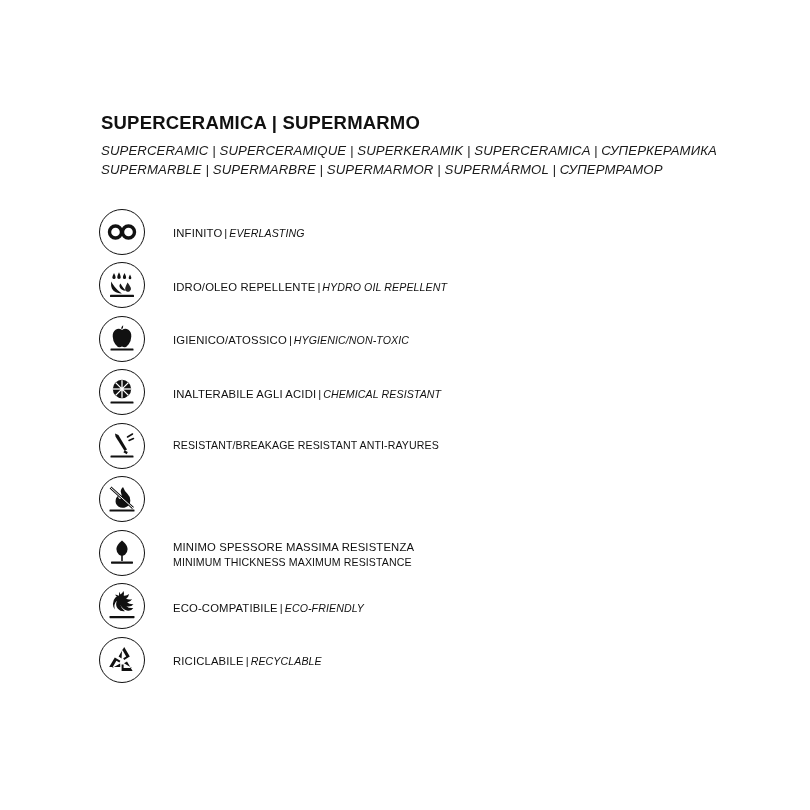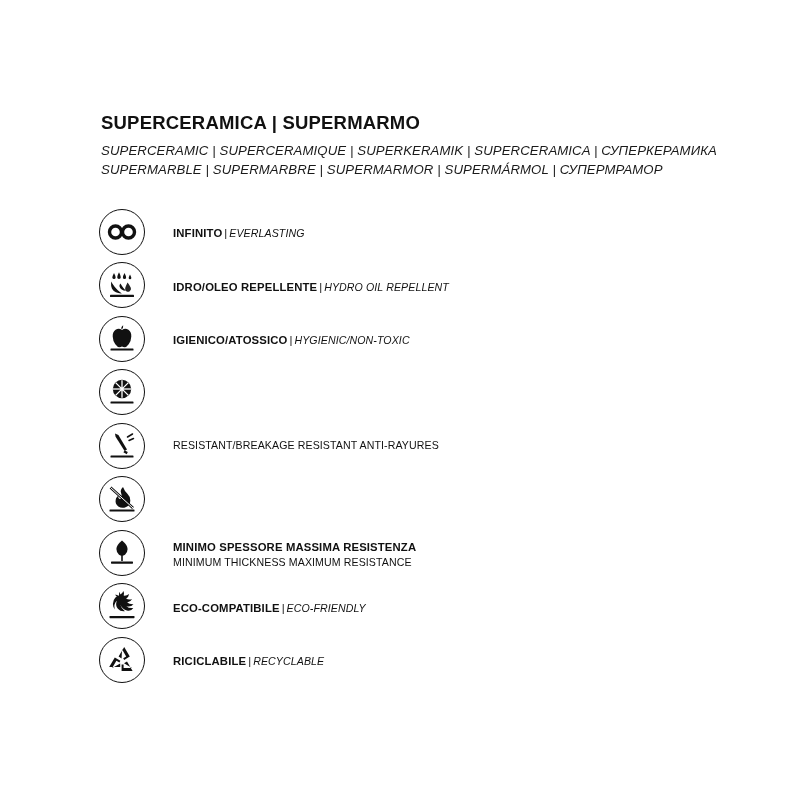--- a/index.html
+++ b/index.html
@@ -69,21 +69,21 @@
   }
   .labels {
     margin-left: 28px;
     line-height: 1.32;
   }
   .lbl-line {
     white-space: nowrap;
   }
   .lbl-it {
     font-size: 11.3px;
-    font-weight: bold;
+    font-weight: normal;
     letter-spacing: 0.15px;
     color: #111111;
   }
   .sep {
     font-size: 11.3px;
     font-weight: normal;
     color: #111111;
     padding: 0 2px;
   }
   .lbl-en {
@@ -178,20 +178,25 @@
               <line x1="14" y1="3.2" x2="14" y2="20.8"></line>
               <line x1="5" y1="12" x2="23" y2="12"></line>
               <line x1="7.6" y1="5.6" x2="20.4" y2="18.4"></line>
               <line x1="20.4" y1="5.6" x2="7.6" y2="18.4"></line>
             </g>
             <circle cx="14" cy="12" r="1.7" fill="#fff"></circle>
             <rect x="2.5" y="24.5" width="23" height="2" rx="0.6"></rect>
           </g>
         </svg>
       </span>
+      <span class="labels">
+        <span class="lbl-line">
+          <span class="lbl-it">INALTERABILE AGLI ACIDI</span><span class="sep">|</span><span class="lbl-en">CHEMICAL RESISTANT</span>
+        </span>
+      </span>
     </div>
 
     <div class="feature">
       <span class="icon-wrap">
         <svg width="28" height="30" viewBox="0 0 28 30">
           <g fill="#111">
             <path d="M7 2.5 l3.4 1.6 8.6 14.4 -2.4 1.5 -9-14.3z"></path>
             <path d="M16.8 19.5 l3 1.6 -1.1 2.2 -3.3-2.1z"></path>
             <g stroke="#111" stroke-width="1.5" stroke-linecap="round">
               <line x1="19.5" y1="6" x2="24.5" y2="3"></line>

